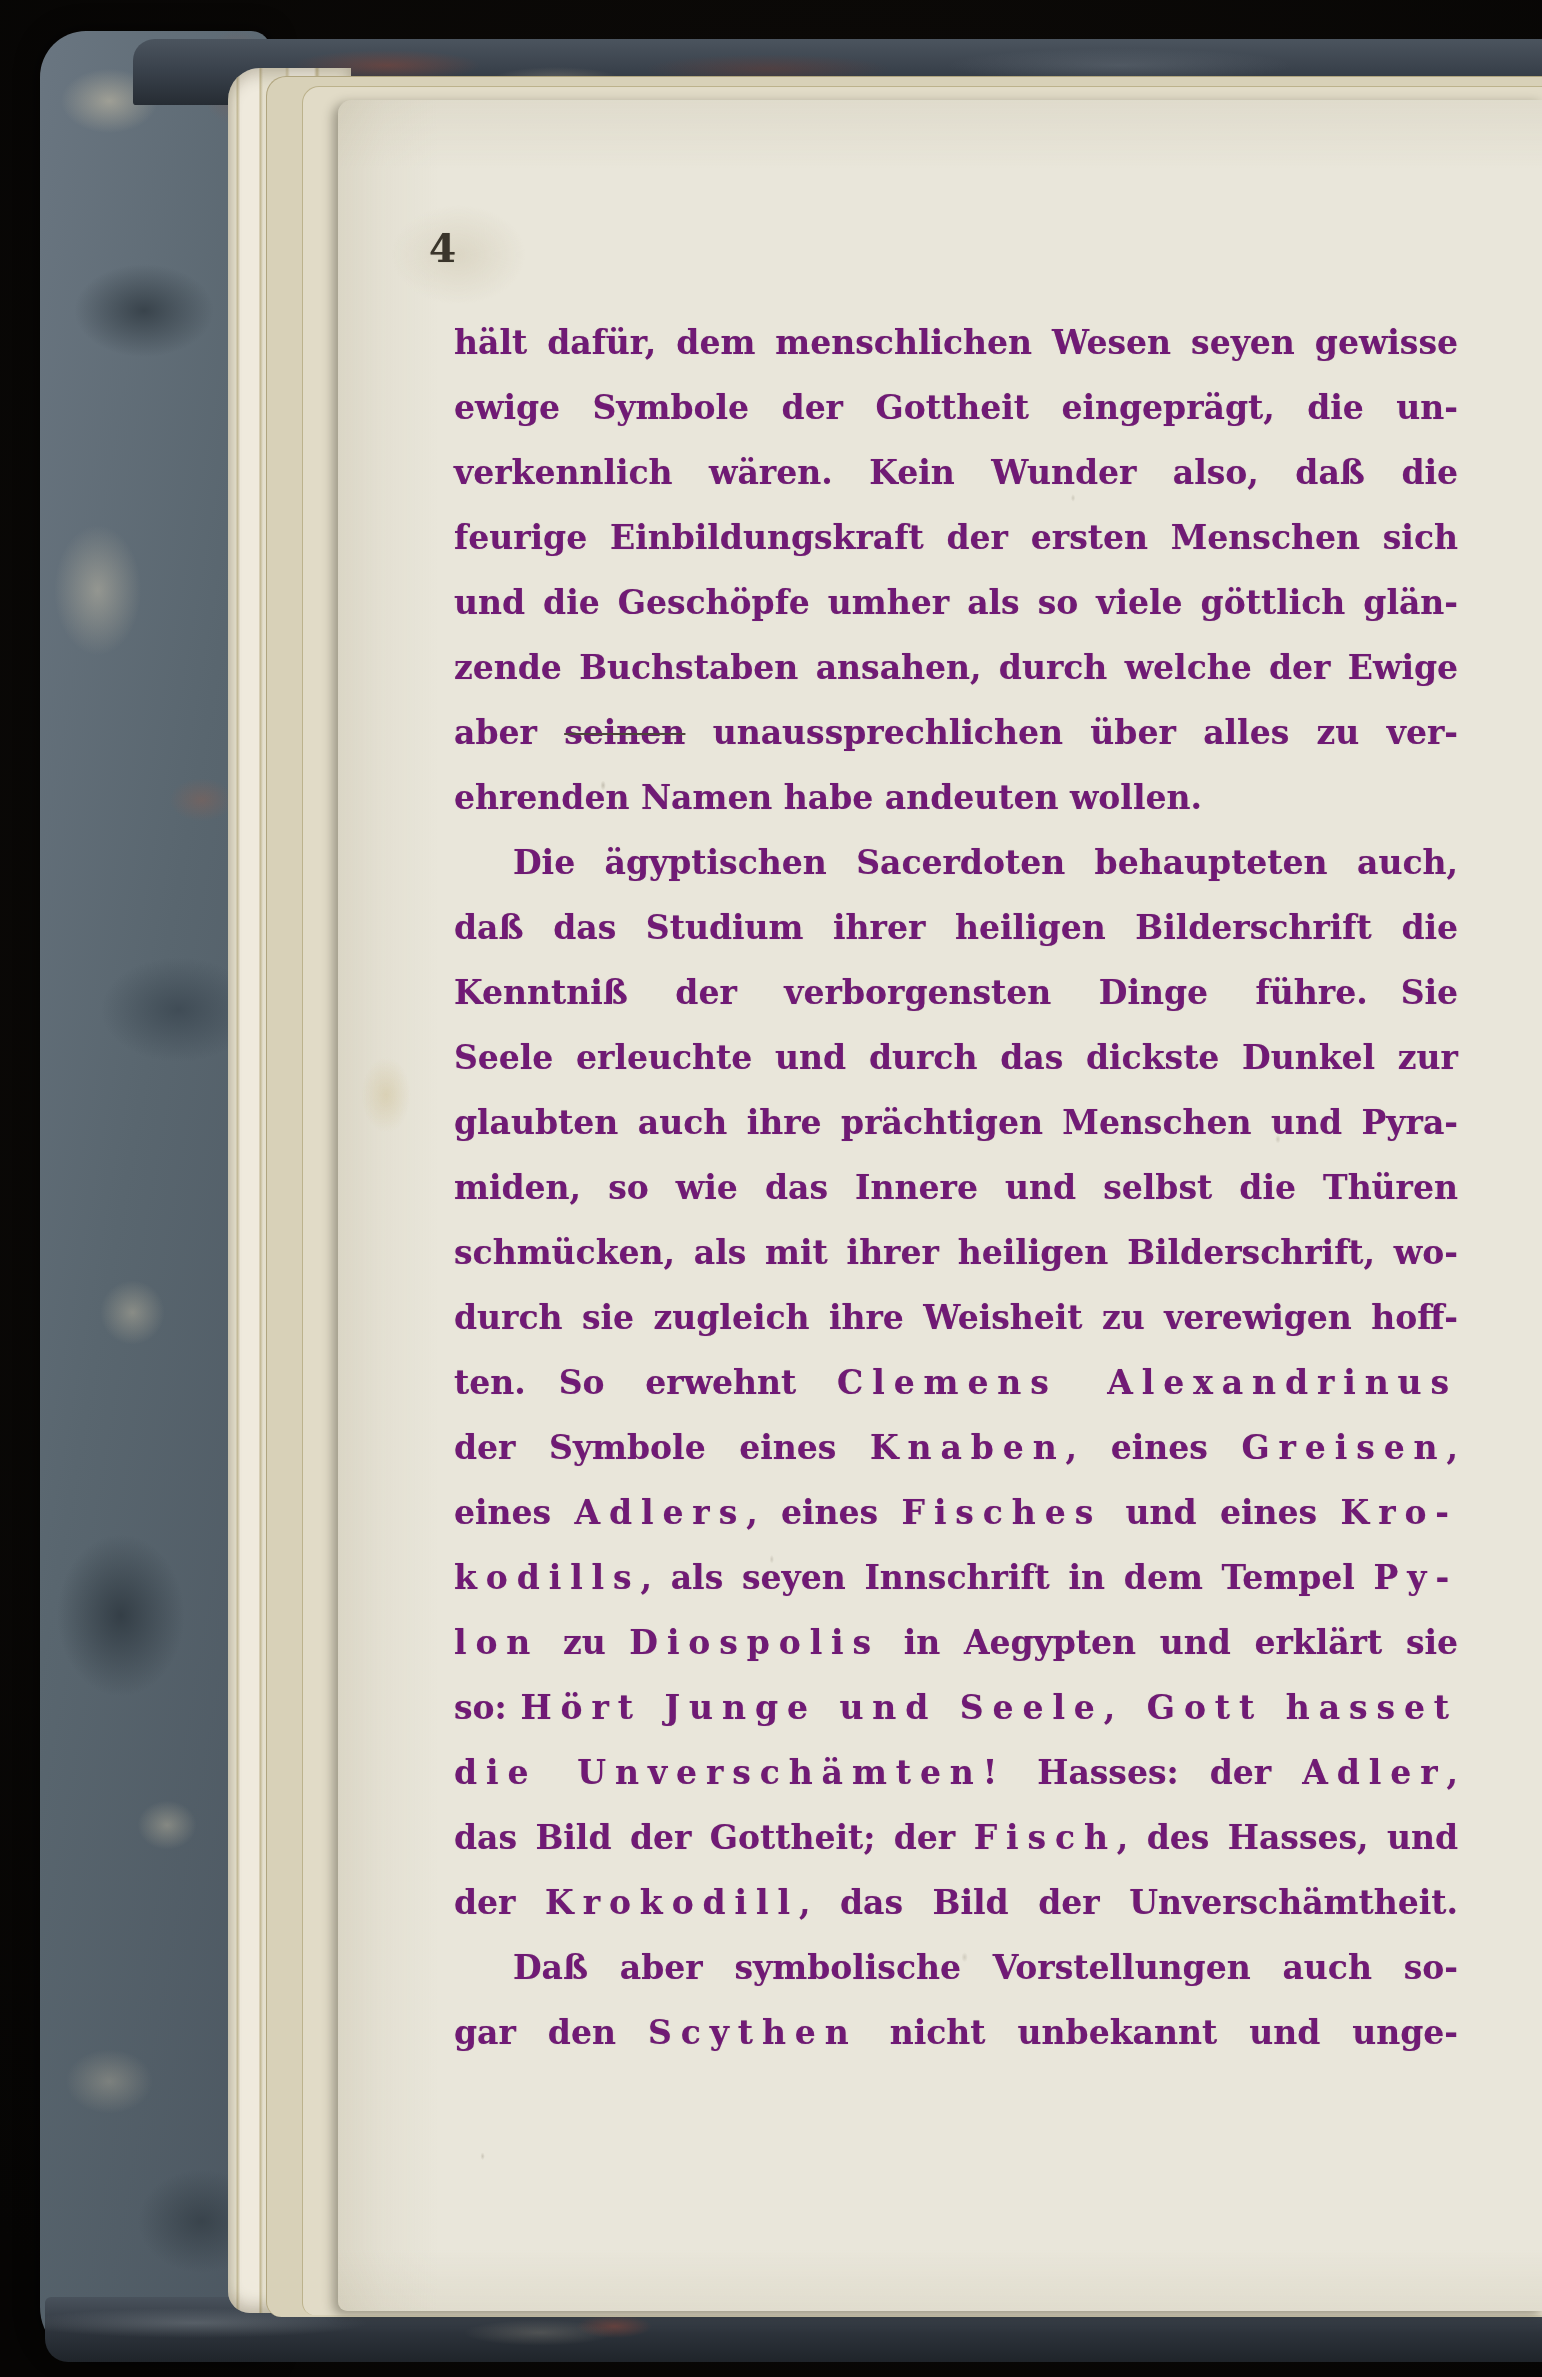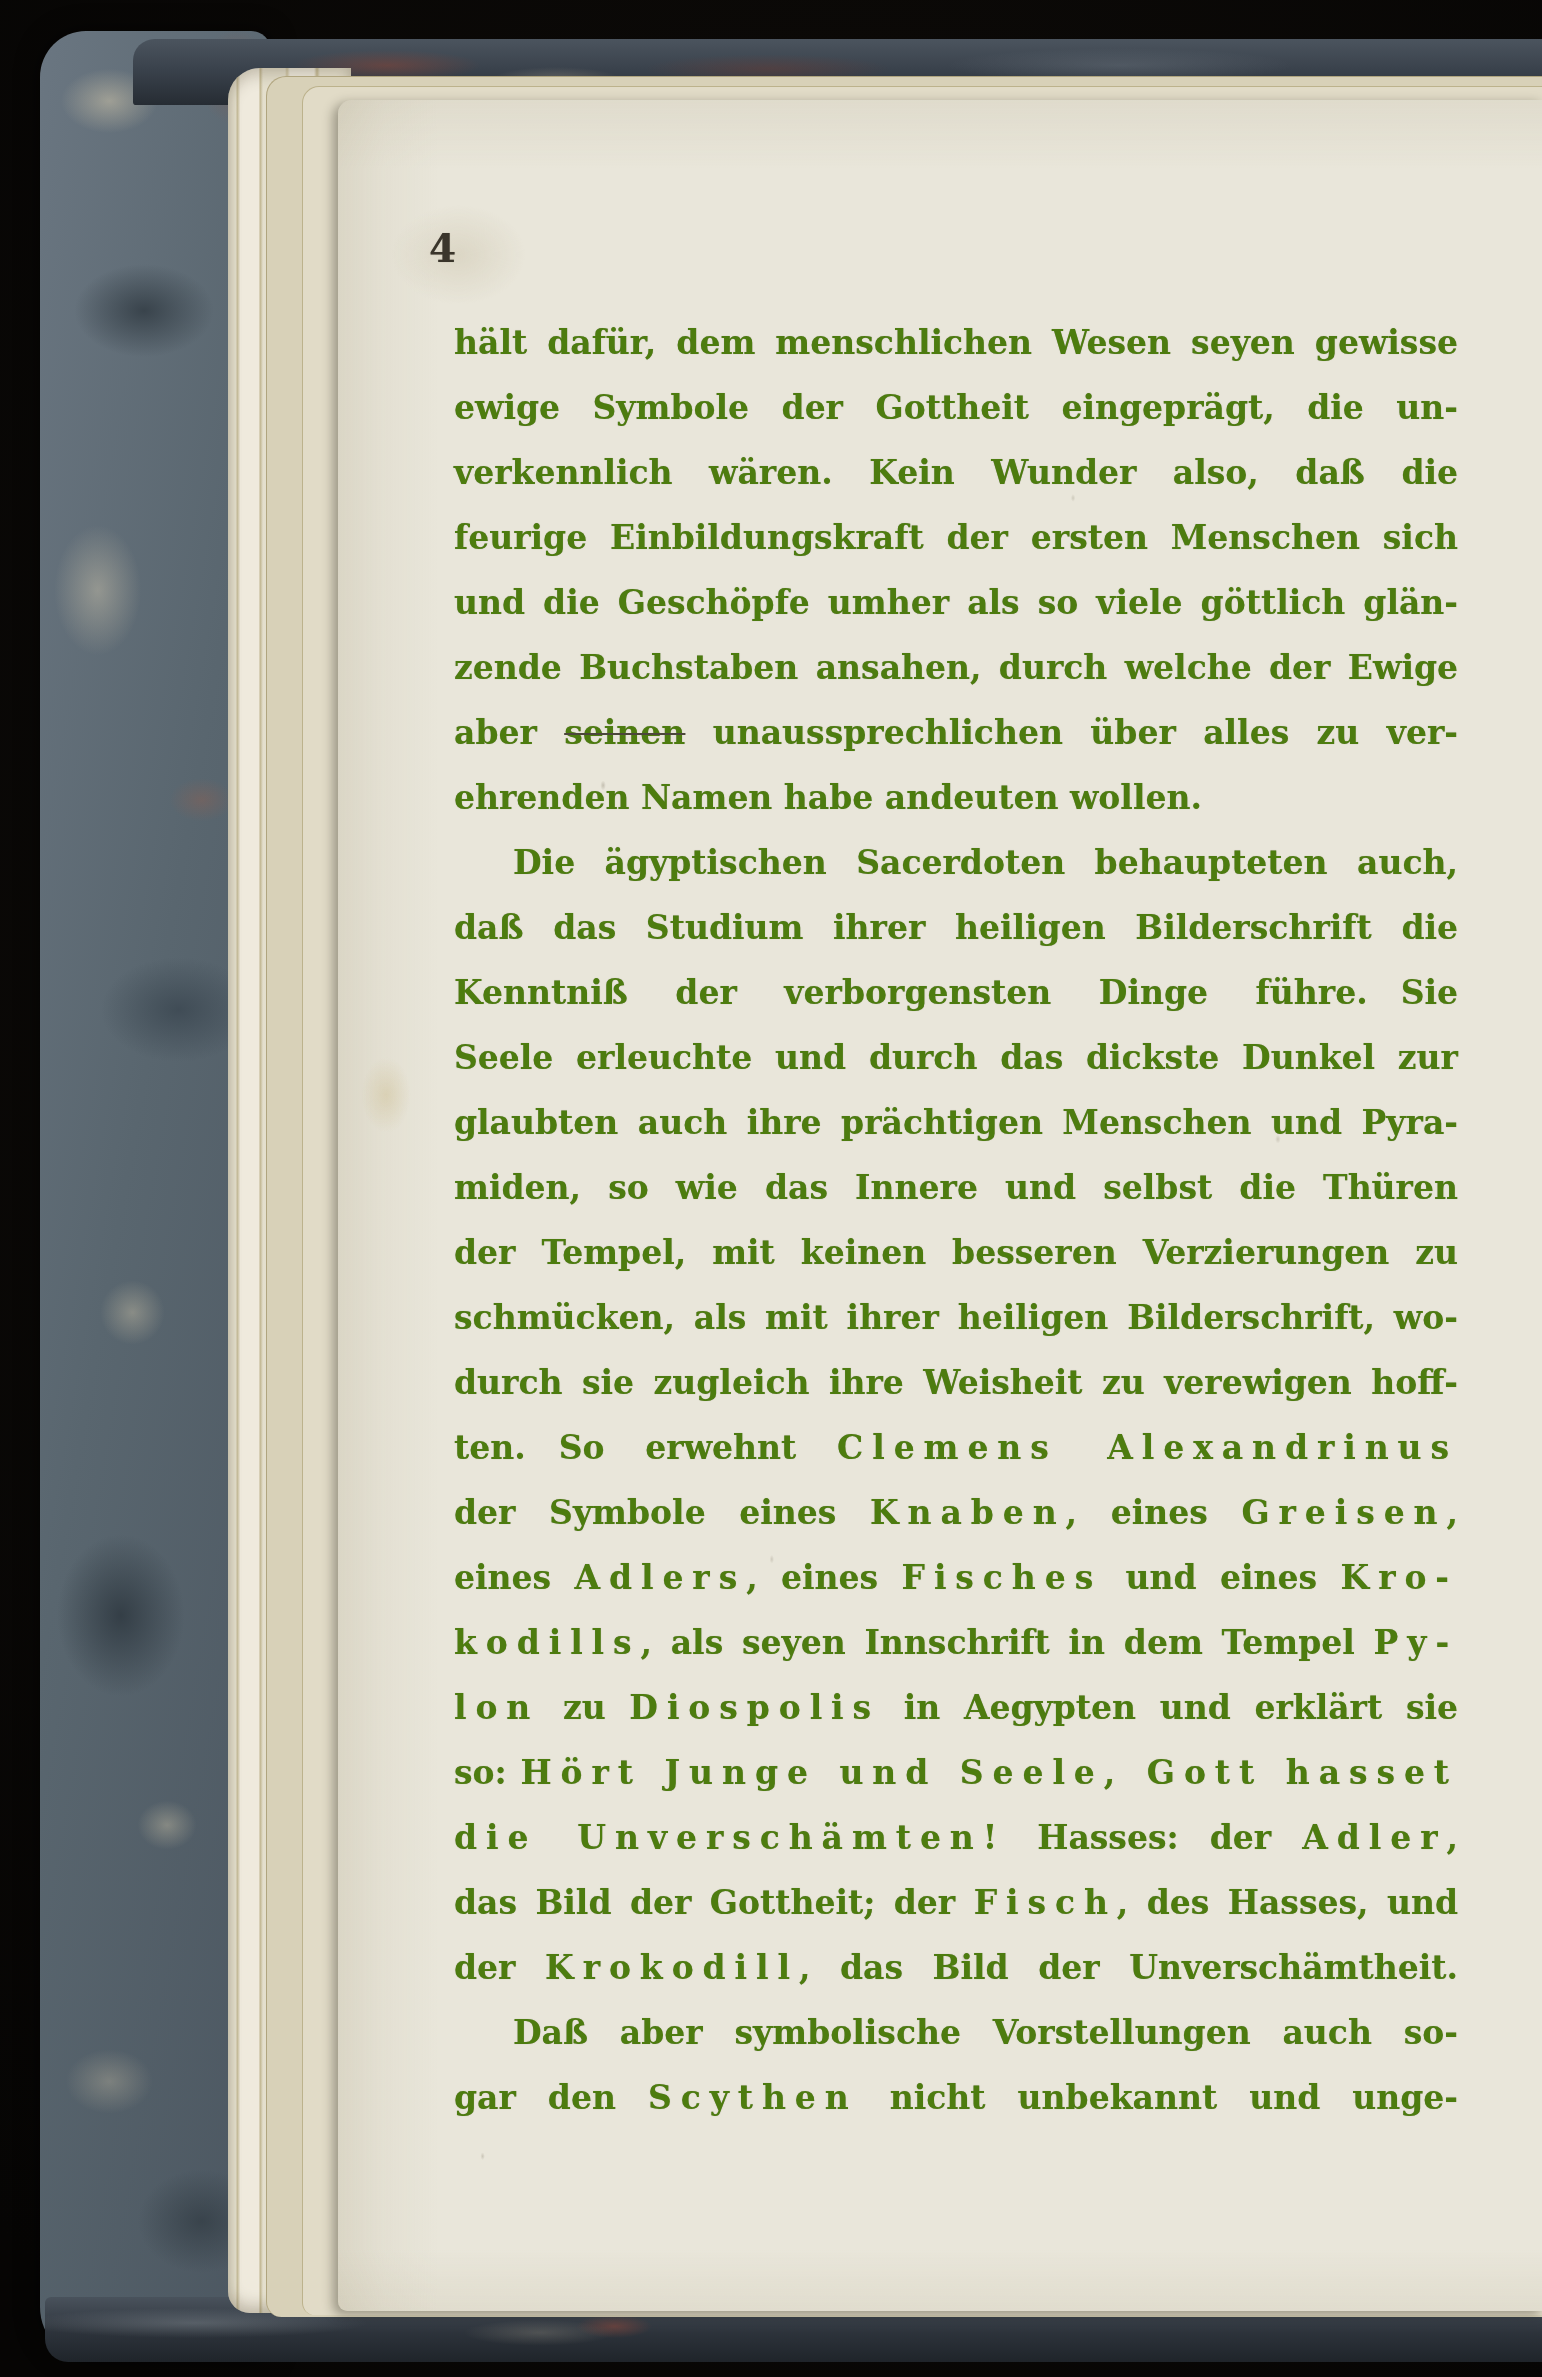--- a/index.html
+++ b/index.html
@@ -90,21 +90,21 @@
       linear-gradient(180deg, rgba(175,165,135,.16) 0px, rgba(175,165,135,0) 69px),
       linear-gradient(0deg, rgba(175,165,135,.14) 0px, rgba(175,165,135,0) 62px);
   }
   .page-number{
     position:absolute;left:91px;top:125px;
     font-size:39px;font-weight:700;color:#3a352b;
     text-shadow:0 0 0.8px rgba(58,53,43,.45);
   }
   .text-block{
     position:absolute;left:116px;top:210px;width:1004px;
-    font-size:33px;font-weight:700;color:#4d7c0f;
+    font-size:33px;font-weight:700;color:#701a75;
     text-shadow:0 0 0.8px rgba(55,50,42,.40);
   }
   .line{
     height:65px;line-height:65px;white-space:nowrap;
     text-align:justify;text-align-last:justify;
   }
   .line.flush{text-align-last:left;}
   .line.indent{text-indent:59px;}
   .sp{letter-spacing:.27em;}
   .st{text-decoration:line-through;text-decoration-thickness:2.3px;text-decoration-color:#4c463b;}
@@ -129,21 +129,20 @@
         <div class="line"><span>und die Geschöpfe umher als so viele göttlich glän-</span></div>
         <div class="line"><span>zende Buchstaben ansahen, durch welche der Ewige</span></div>
         <div class="line"><span>aber </span><span class="st">seinen</span><span> unaussprechlichen über alles zu ver-</span></div>
         <div class="line flush"><span>ehrenden Namen habe andeuten wollen.</span></div>
         <div class="line indent"><span>Die ägyptischen Sacerdoten behaupteten auch,</span></div>
         <div class="line"><span>daß das Studium ihrer heiligen Bilderschrift die</span></div>
         <div class="line"><span>Kenntniß der verborgensten Dinge führe. Sie</span></div>
         <div class="line"><span>Seele erleuchte und durch das dickste Dunkel zur</span></div>
         <div class="line"><span>glaubten auch ihre prächtigen Menschen und Pyra-</span></div>
         <div class="line"><span>miden, so wie das Innere und selbst die Thüren</span></div>
-        <div class="line"><span>der Tempel, mit keinen besseren Verzierungen zu</span></div>
         <div class="line"><span>schmücken, als mit ihrer heiligen Bilderschrift, wo-</span></div>
         <div class="line"><span>durch sie zugleich ihre Weisheit zu verewigen hoff-</span></div>
         <div class="line"><span>ten. So erwehnt </span><span class="sp">Clemens Alexandrinus</span></div>
         <div class="line"><span>der Symbole eines </span><span class="sp">Knaben</span><span>, eines </span><span class="sp">Greisen</span><span>,</span></div>
         <div class="line"><span>eines </span><span class="sp">Adlers</span><span>, eines </span><span class="sp">Fisches</span><span> und eines </span><span class="sp">Kro-</span></div>
         <div class="line"><span class="sp">kodills</span><span>, als seyen Innschrift in dem Tempel </span><span class="sp">Py-</span></div>
         <div class="line"><span class="sp">lon</span><span> zu </span><span class="sp">Diospolis</span><span> in Aegypten und erklärt sie</span></div>
         <div class="line"><span>so: </span><span class="sp">Hört Junge und Seele, Gott hasset</span></div>
         <div class="line"><span class="sp">die Unverschämten!</span><span> Hasses: der </span><span class="sp">Adler</span><span>,</span></div>
         <div class="line"><span>das Bild der Gottheit; der </span><span class="sp">Fisch</span><span>, des Hasses, und</span></div>

